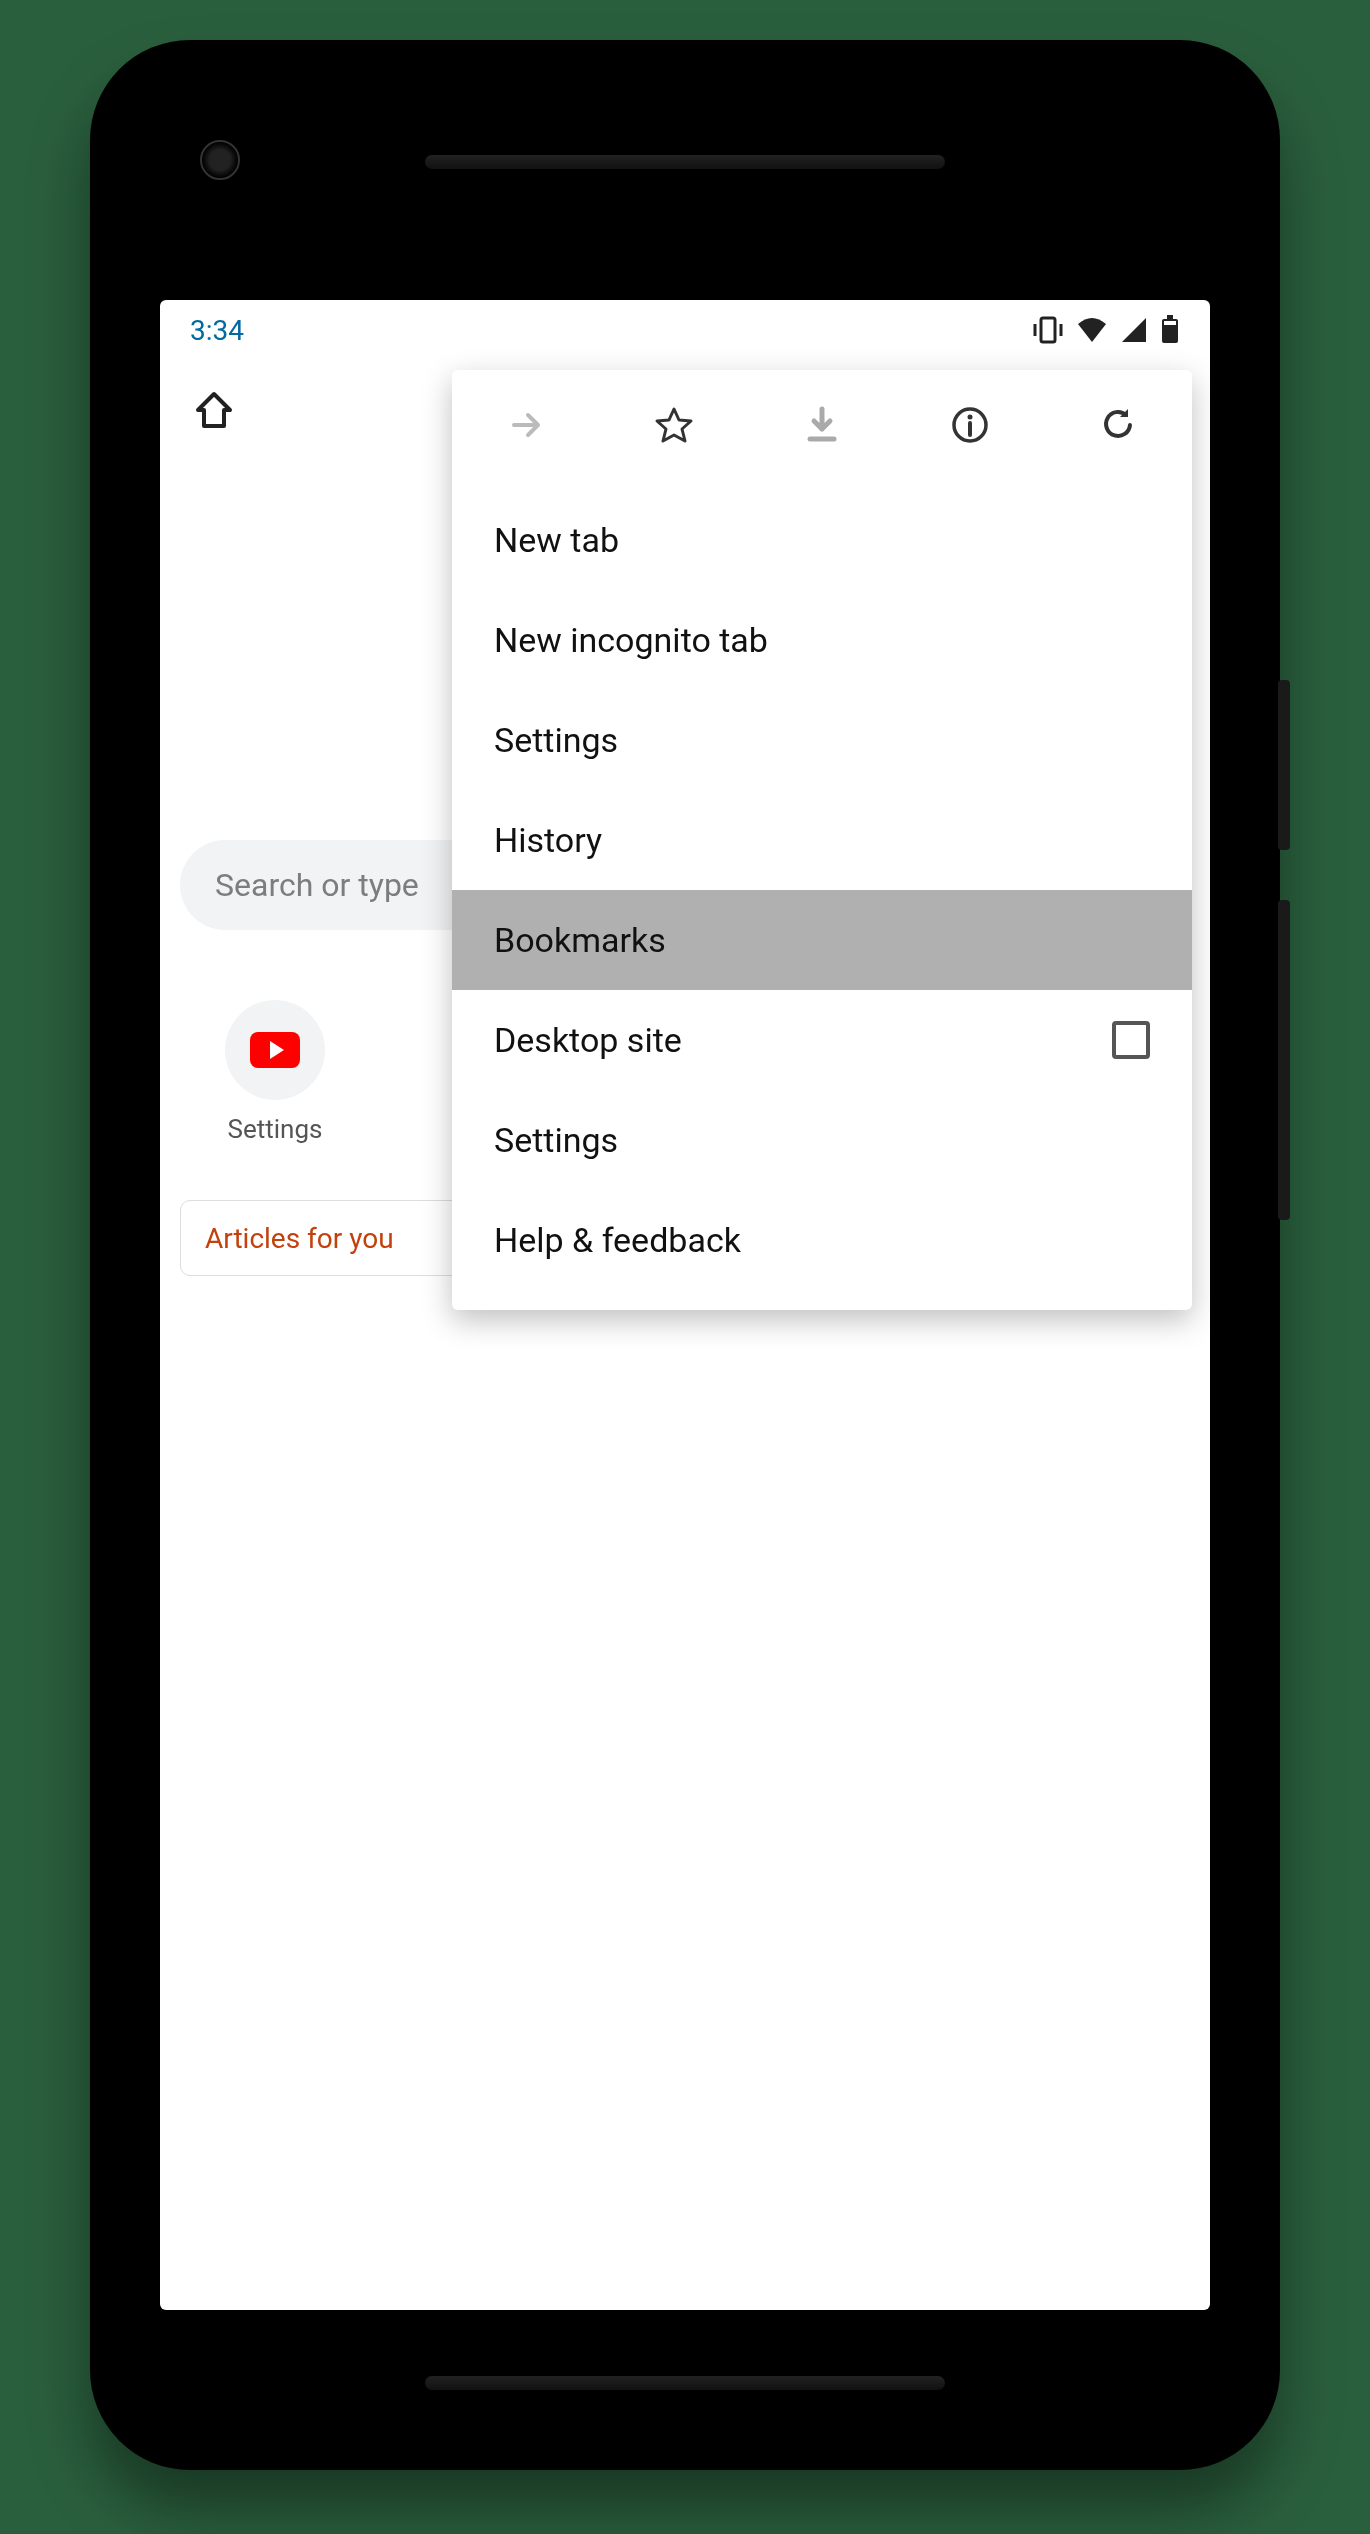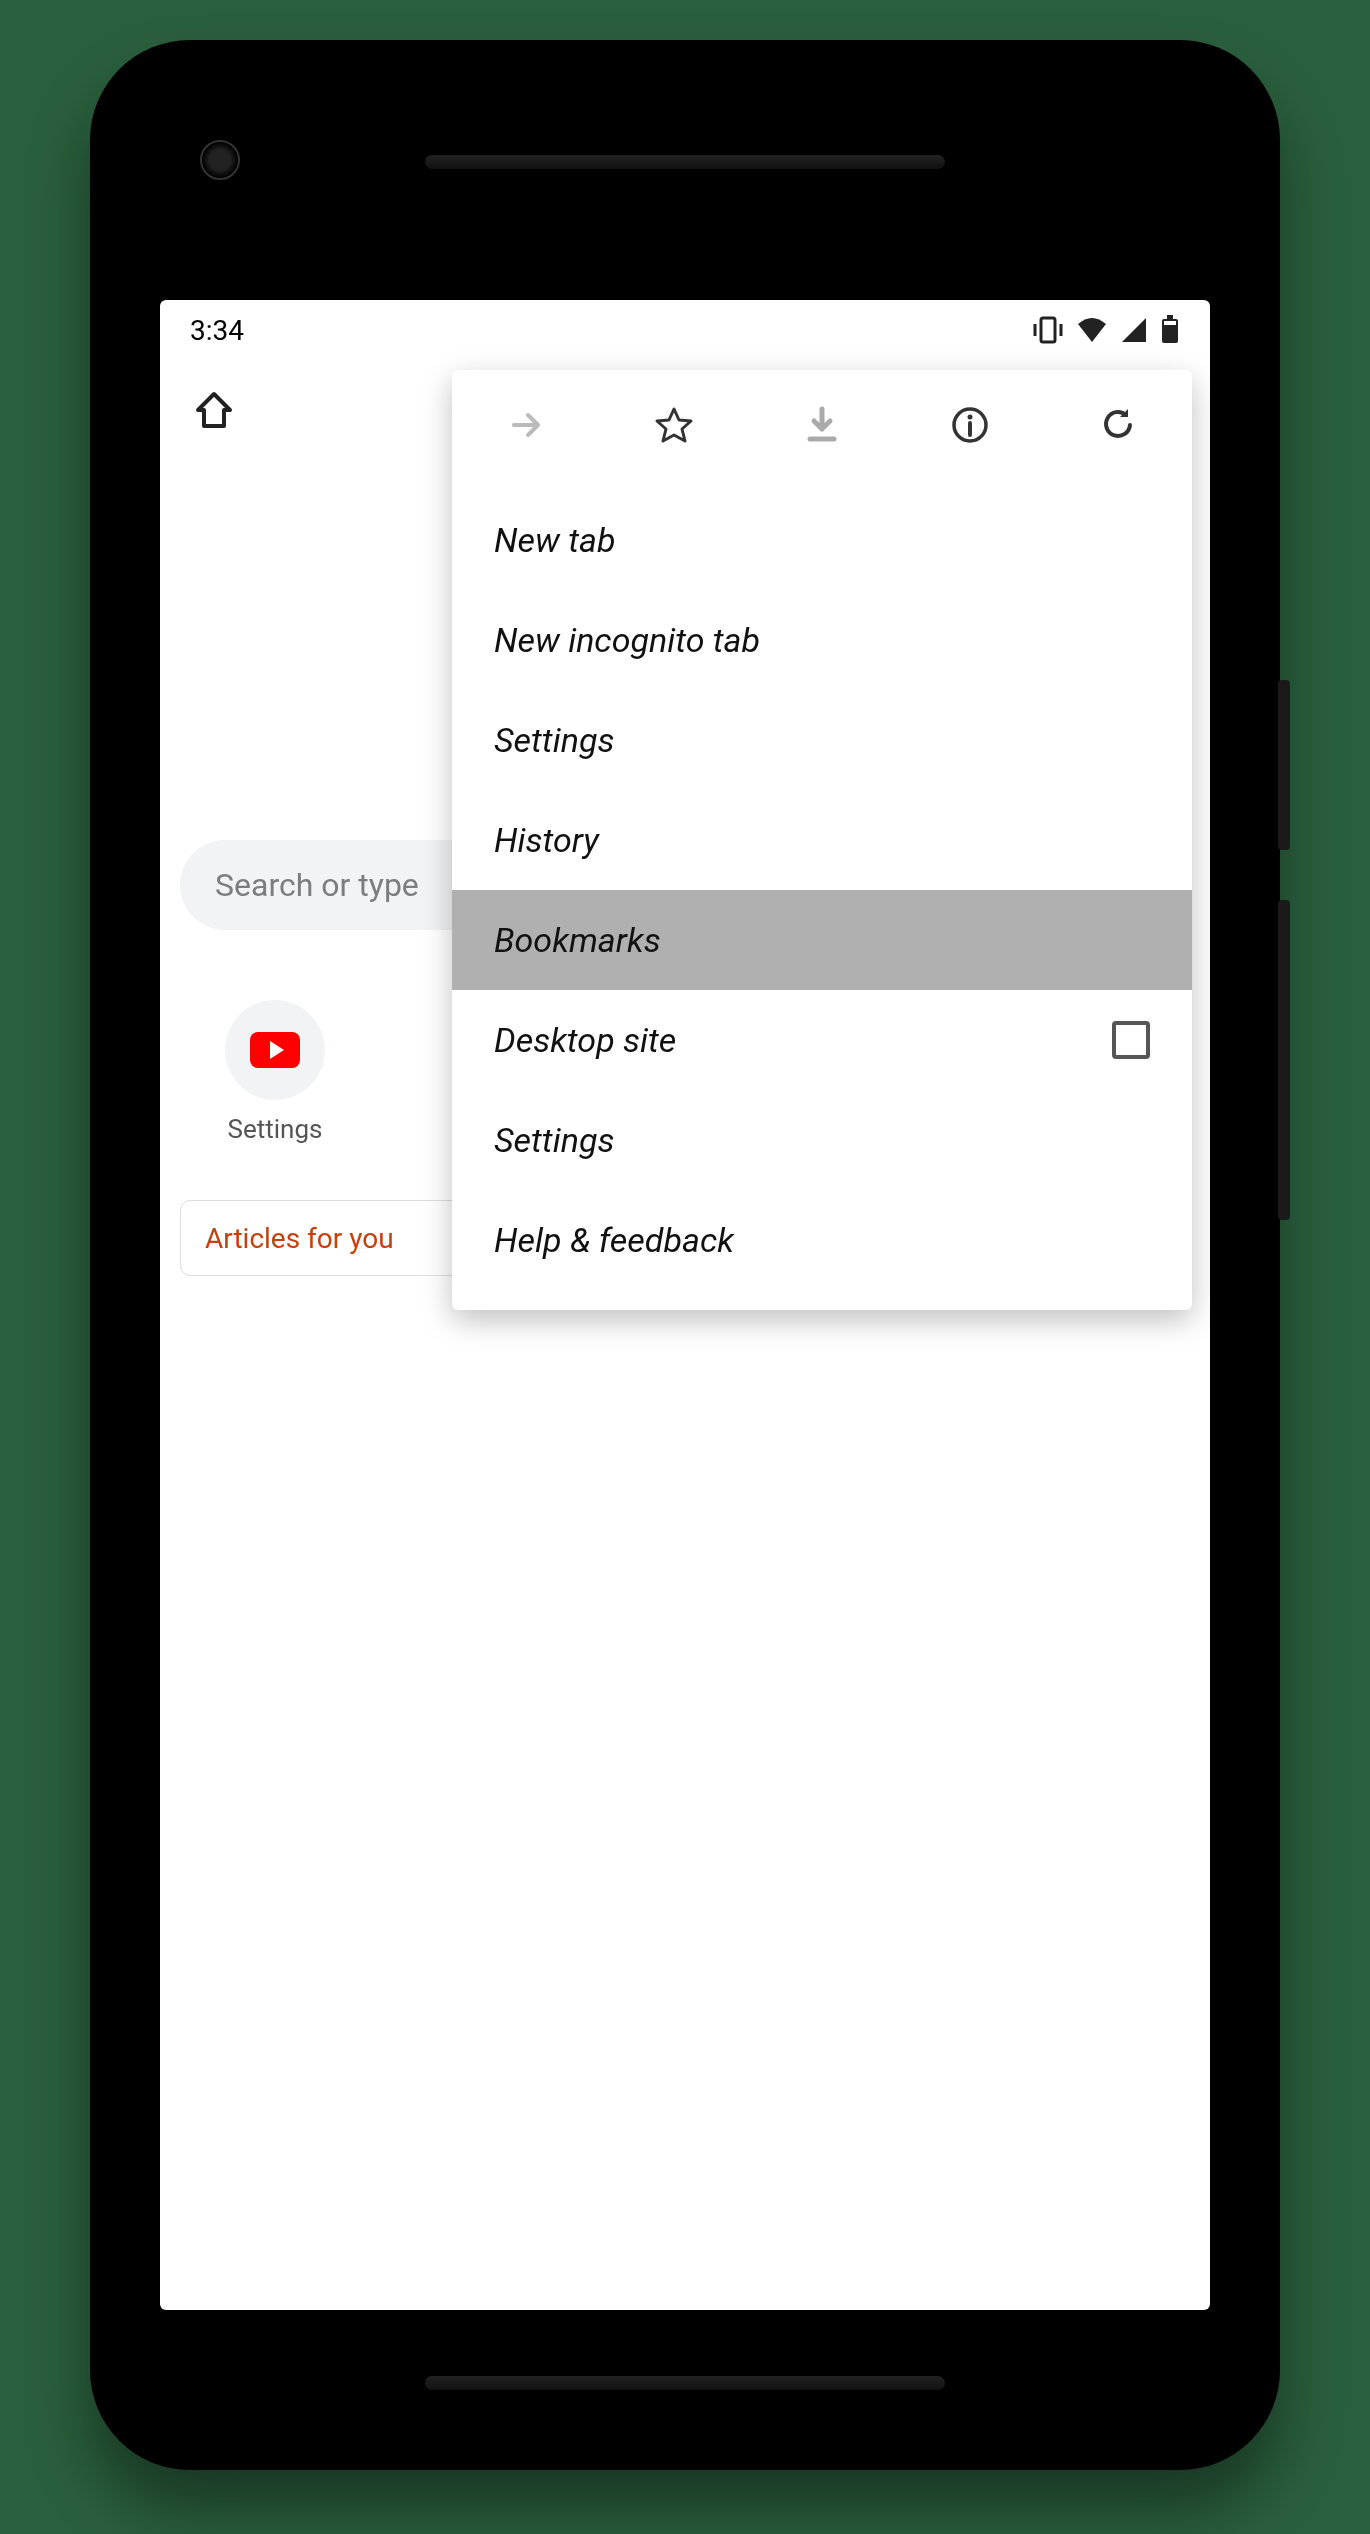--- a/index.html
+++ b/index.html
@@ -80,21 +80,21 @@
   .side-btn.b { top: 860px; height: 320px; }
 
   
   .statusbar {
     height: 60px;
     display: flex;
     align-items: center;
     justify-content: space-between;
     padding: 0 30px;
     font-size: 28px;
-    color: #000000;
+    color: #0369a1;
   }
   .status-icons { display:flex; gap:12px; align-items:center; }
   .status-icons svg { display:block; }
 
   
   .toolbar {
     height: 100px;
     display:flex;
     align-items:center;
     padding: 0 30px;
@@ -169,21 +169,20 @@
   
   .menu {
     position:absolute;
     right:18px;
     top:70px;
     width:740px;
     background:#fff;
     border-radius:6px;
     box-shadow:0 10px 30px rgba(0,0,0,0.25);
     overflow:hidden;
-    font-style:italic;
   }
   .menu-iconrow {
     display:flex;
     justify-content:space-around;
     align-items:center;
     height:110px;
   }
   .menu-iconrow .icn { width:44px;height:44px;display:flex;align-items:center;justify-content:center; }
   .menu-list { padding: 10px 0 20px; }
   .menu-item {

